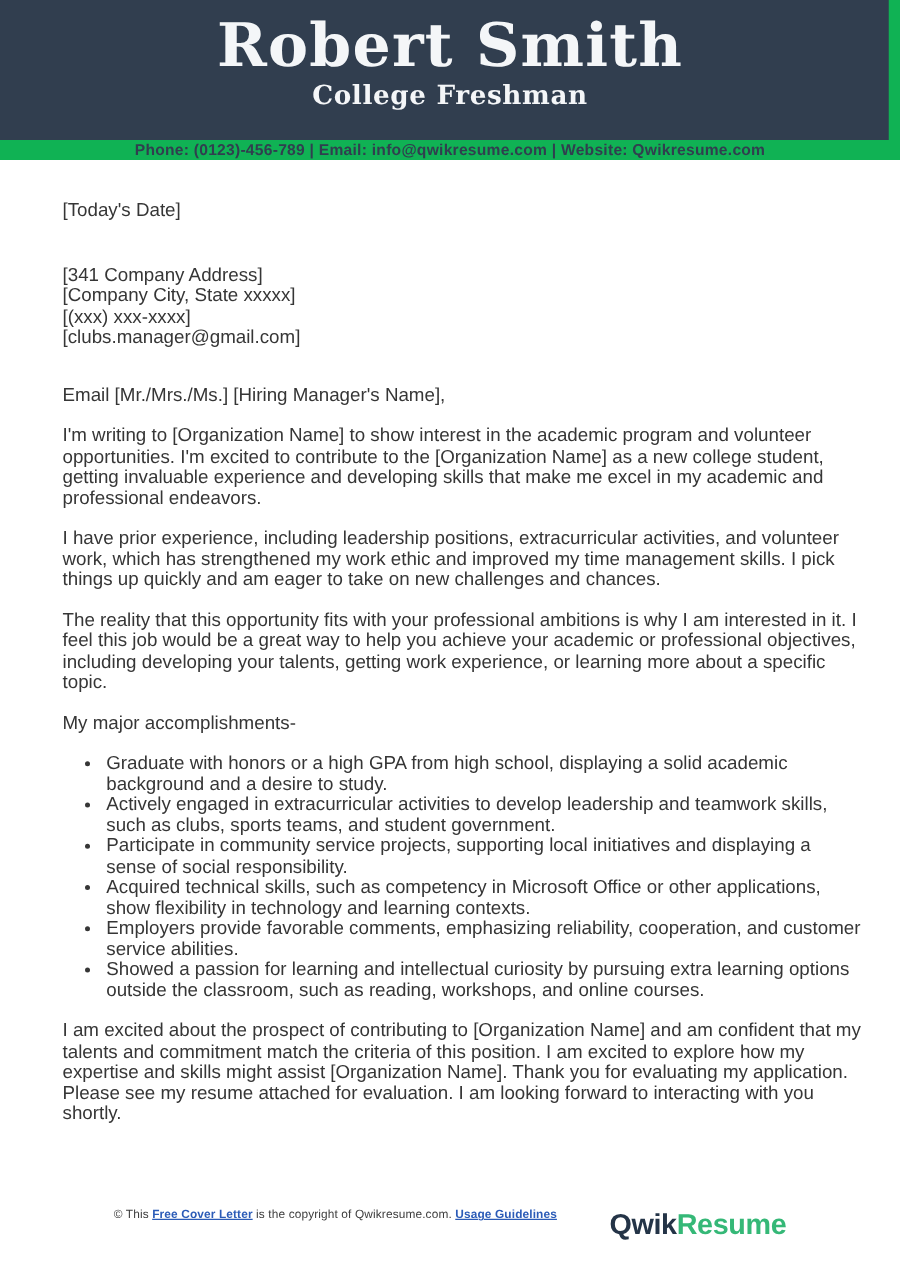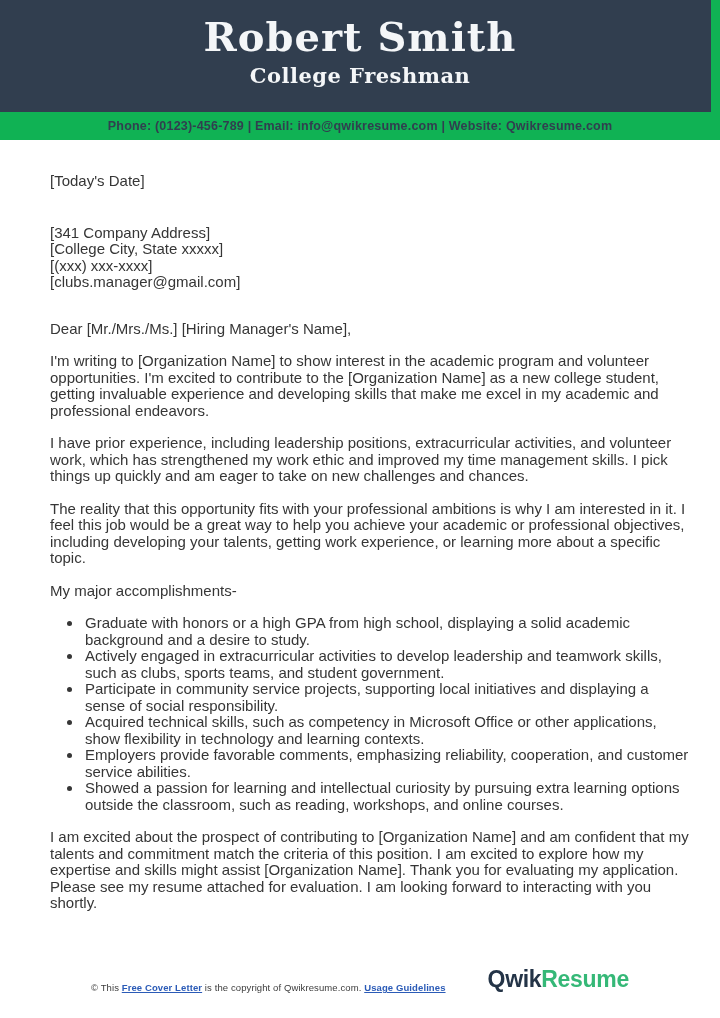--- a/index.html
+++ b/index.html
@@ -19,31 +19,31 @@
     text-align:center;
     color:#f4f6f8;
   }
   .header .accent-stripe{
     position:absolute;top:0;right:0;width:9px;height:112px;
     background:var(--green,#10b254);
   }
   .header .name{
     margin:0;padding-top:14px;
     font-family:"DejaVu Serif", serif;
-    font-size:40px;font-weight:bold;letter-spacing:1px;
+    font-size:48px;font-weight:bold;letter-spacing:1px;
     line-height:46px;
   }
   .header .job-title{
     margin:0;padding-top:2px;
     font-family:"DejaVu Serif", serif;
     font-size:21px;font-weight:bold;letter-spacing:0.5px;
     line-height:28px;
   }
   .contact-bar{
-    height:28px;
+    height:16px;
     background:var(--green,#10b254);
     display:flex;align-items:center;justify-content:center;
     font-size:12.5px;font-weight:bold;
     color:var(--navy,#313e4f);
     letter-spacing:0.2px;
   }
   
   .letter{
     padding:33px 30px 0 50px;
     font-size:15px;
@@ -59,21 +59,21 @@
     padding-left:33px;
     list-style:disc outside;
   }
   ul.accomplishments li{margin:0;padding-left:2px;}
   .signoff-block{margin-top:16px;}
   .signoff-block div{margin:0;}
   
   .footer{
     position:absolute;
     left:0;right:0;bottom:25px;
-    display:flex;align-items:flex-end;justify-content:center;
+    display:flex;align-items:flex-start;justify-content:center;
     gap:42px;
   }
   .copyright{
     font-size:9.5px;color:#3c3c3c;letter-spacing:0.1px;
   }
   .copyright a{
     color:var(--link_blue,#2b5bb7);
     font-weight:bold;text-decoration:underline;cursor:pointer;
   }
   .logo{
@@ -96,26 +96,26 @@
 
   <div class="contact-bar">
     <span>Phone: (0123)-456-789 | Email: info@qwikresume.com | Website: Qwikresume.com</span>
   </div>
 
   <div class="letter">
     <div class="date-line">[Today's Date]</div>
 
     <div class="address-block">
       <div>[341 Company Address]</div>
-      <div>[College City, State xxxxx]</div>
+      <div>[Company City, State xxxxx]</div>
       <div>[(xxx) xxx-xxxx]</div>
       <div>[clubs.manager@gmail.com]</div>
     </div>
 
-    <div class="salutation">Dear [Mr./Mrs./Ms.] [Hiring Manager's Name],</div>
+    <div class="salutation">Email [Mr./Mrs./Ms.] [Hiring Manager's Name],</div>
 
     <p>I'm writing to [Organization Name] to show interest in the academic program and volunteer opportunities. I'm excited to contribute to the [Organization Name] as a new college student, getting invaluable experience and developing skills that make me excel in my academic and professional endeavors.</p>
     <p>I have prior experience, including leadership positions, extracurricular activities, and volunteer work, which has strengthened my work ethic and improved my time management skills. I pick things up quickly and am eager to take on new challenges and chances.</p>
     <p>The reality that this opportunity fits with your professional ambitions is why I am interested in it.  I feel this job would be a great way to help you achieve your academic or professional objectives, including developing your talents, getting work experience, or learning more about a specific topic.</p>
 
     <p class="accomplishments-intro">My major accomplishments-</p>
 
     <ul class="accomplishments">
       <li>Graduate with honors or a high GPA from high school, displaying a solid academic background and a desire to study.</li>
       <li>Actively engaged in extracurricular activities to develop leadership and teamwork skills, such as clubs, sports teams, and student government.</li>

